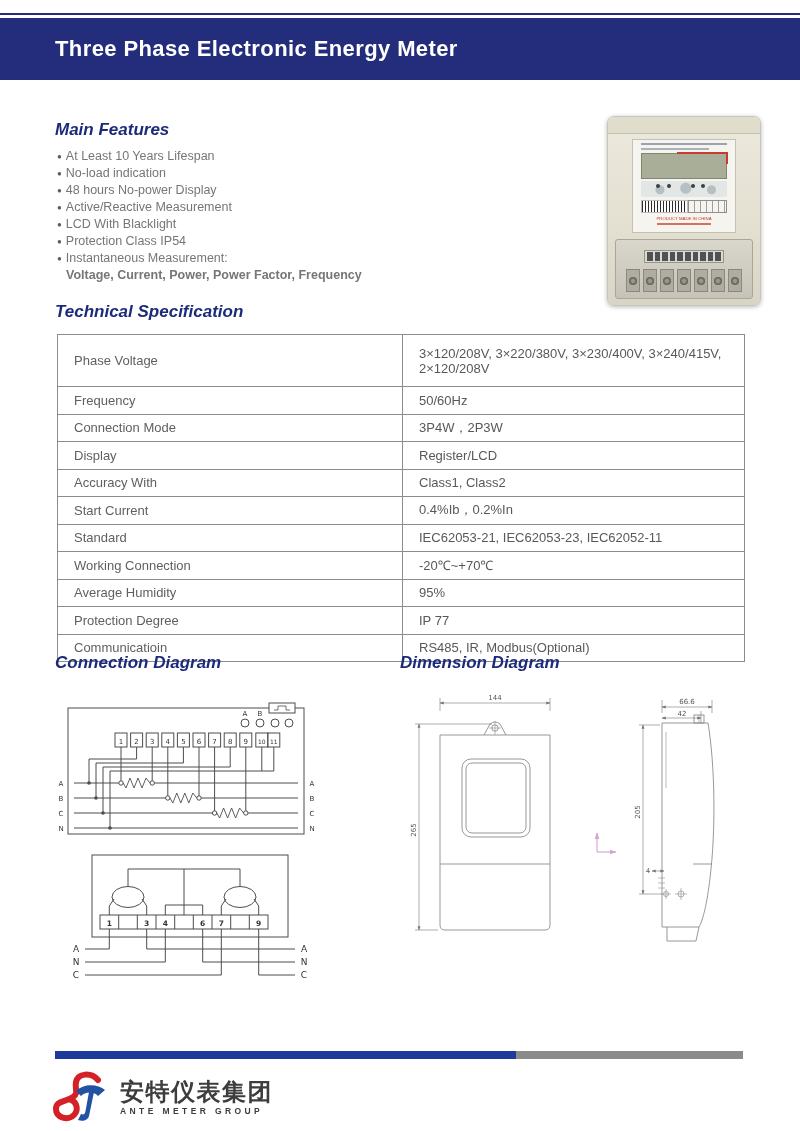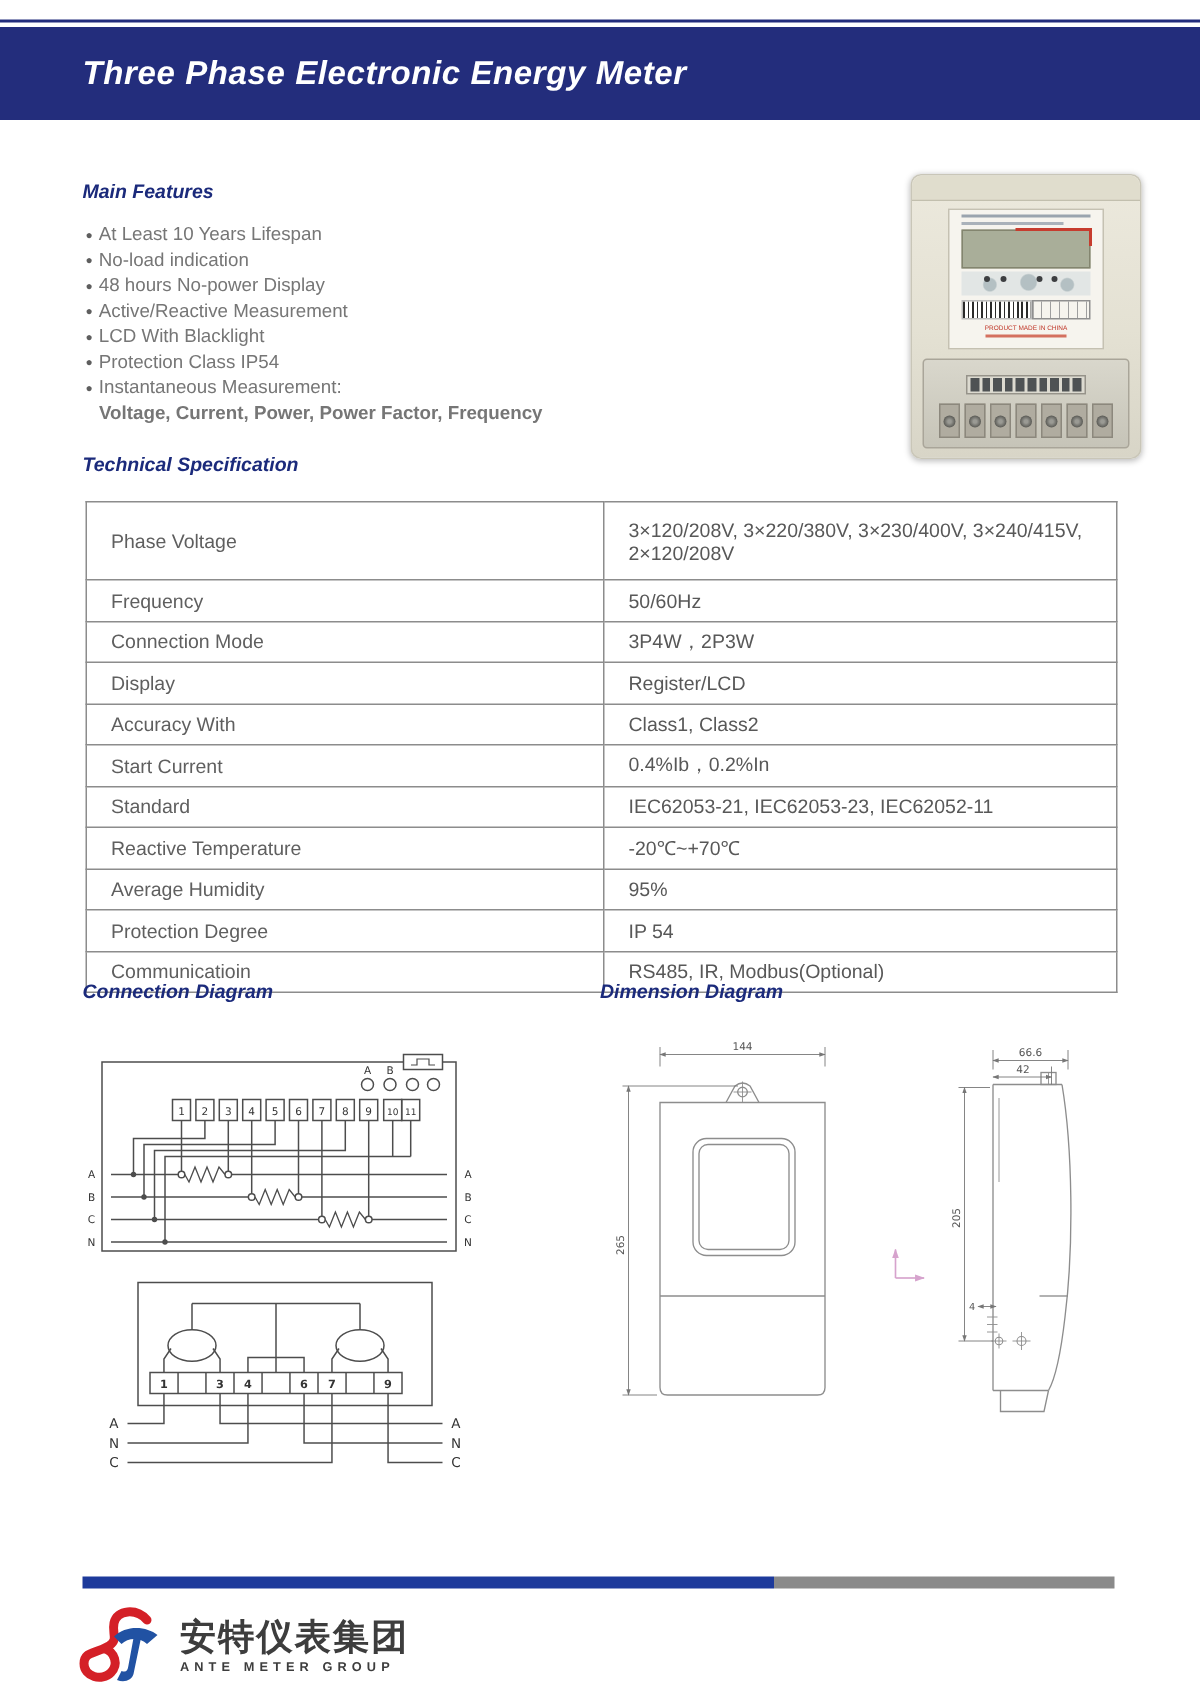--- a/index.html
+++ b/index.html
@@ -1,24 +1,24 @@
 <!DOCTYPE html>
 <html><head>
 <meta charset="utf-8">
 <style>
   html,body{margin:0;padding:0;background:#fff;}
   .page{position:relative;width:800px;height:1131px;background:#ffffff;overflow:hidden;
         font-family:"Liberation Sans",sans-serif;}
   
   .topline{position:absolute;left:0;top:13px;width:800px;height:2px;background:#232d7c;}
   .banner{position:absolute;left:0;top:18px;width:800px;height:62px;background:#232d7c;}
-  .banner h1{margin:0;padding-left:55px;line-height:62px;font-size:22px;font-style:italic;
+  .banner h1{margin:0;padding-left:55px;line-height:62px;font-size:22px;
              font-weight:700;color:#ffffff;letter-spacing:.4px;}
   
-  .sec-h{position:absolute;font-size:13px;font-style:italic;font-weight:700;color:#1b2a7b;}
+  .sec-h{position:absolute;font-size:17px;font-style:italic;font-weight:700;color:#1b2a7b;}
   
   .features{position:absolute;left:57px;top:148px;width:380px;}
   .feat-item{display:flex;align-items:flex-start;font-size:12.5px;color:#767676;line-height:17px;}
   .feat-item .dot{font-size:8px;line-height:17px;margin-right:4px;color:#5e5e5e;}
   .feat-sub{font-size:12.5px;color:#767676;line-height:17px;padding-left:9px;font-weight:bold;}
   
   .photo{position:absolute;left:607px;top:116px;width:154px;height:190px;}
   .m-body{position:absolute;inset:0;background:linear-gradient(180deg,#ece9dd 0%,#e4e1d3 55%,#d8d5c7 100%);
           border-radius:7px;box-shadow:0 1px 4px rgba(0,0,0,.28);border:1px solid #c9c6b8;}
   .m-top{position:absolute;left:0;right:0;top:0;height:16px;background:#e0ddcd;border-bottom:1px solid #c2bfae;
@@ -194,30 +194,30 @@
         </tr>
     <tr>
       <td>Start Current</td>
       <td class="val">0.4%Ib，0.2%In</td>
         </tr>
     <tr>
       <td>Standard</td>
       <td class="val">IEC62053-21, IEC62053-23, IEC62052-11</td>
         </tr>
     <tr>
-      <td>Reactive Temperature</td>
+      <td>Working Connection</td>
       <td class="val">-20℃~+70℃</td>
         </tr>
     <tr>
       <td>Average Humidity</td>
       <td class="val">95%</td>
         </tr>
     <tr>
       <td>Protection Degree</td>
-      <td class="val">IP 54</td>
+      <td class="val">IP 77</td>
         </tr>
     <tr>
       <td>Communicatioin</td>
       <td class="val">RS485, IR, Modbus(Optional)</td>
         </tr>
   </tbody>
     </table>
 
   <div class="sec-h" style="left:55px;top:653px;">Connection Diagram</div>
   <div class="sec-h" style="left:400px;top:653px;">Dimension Diagram</div>

